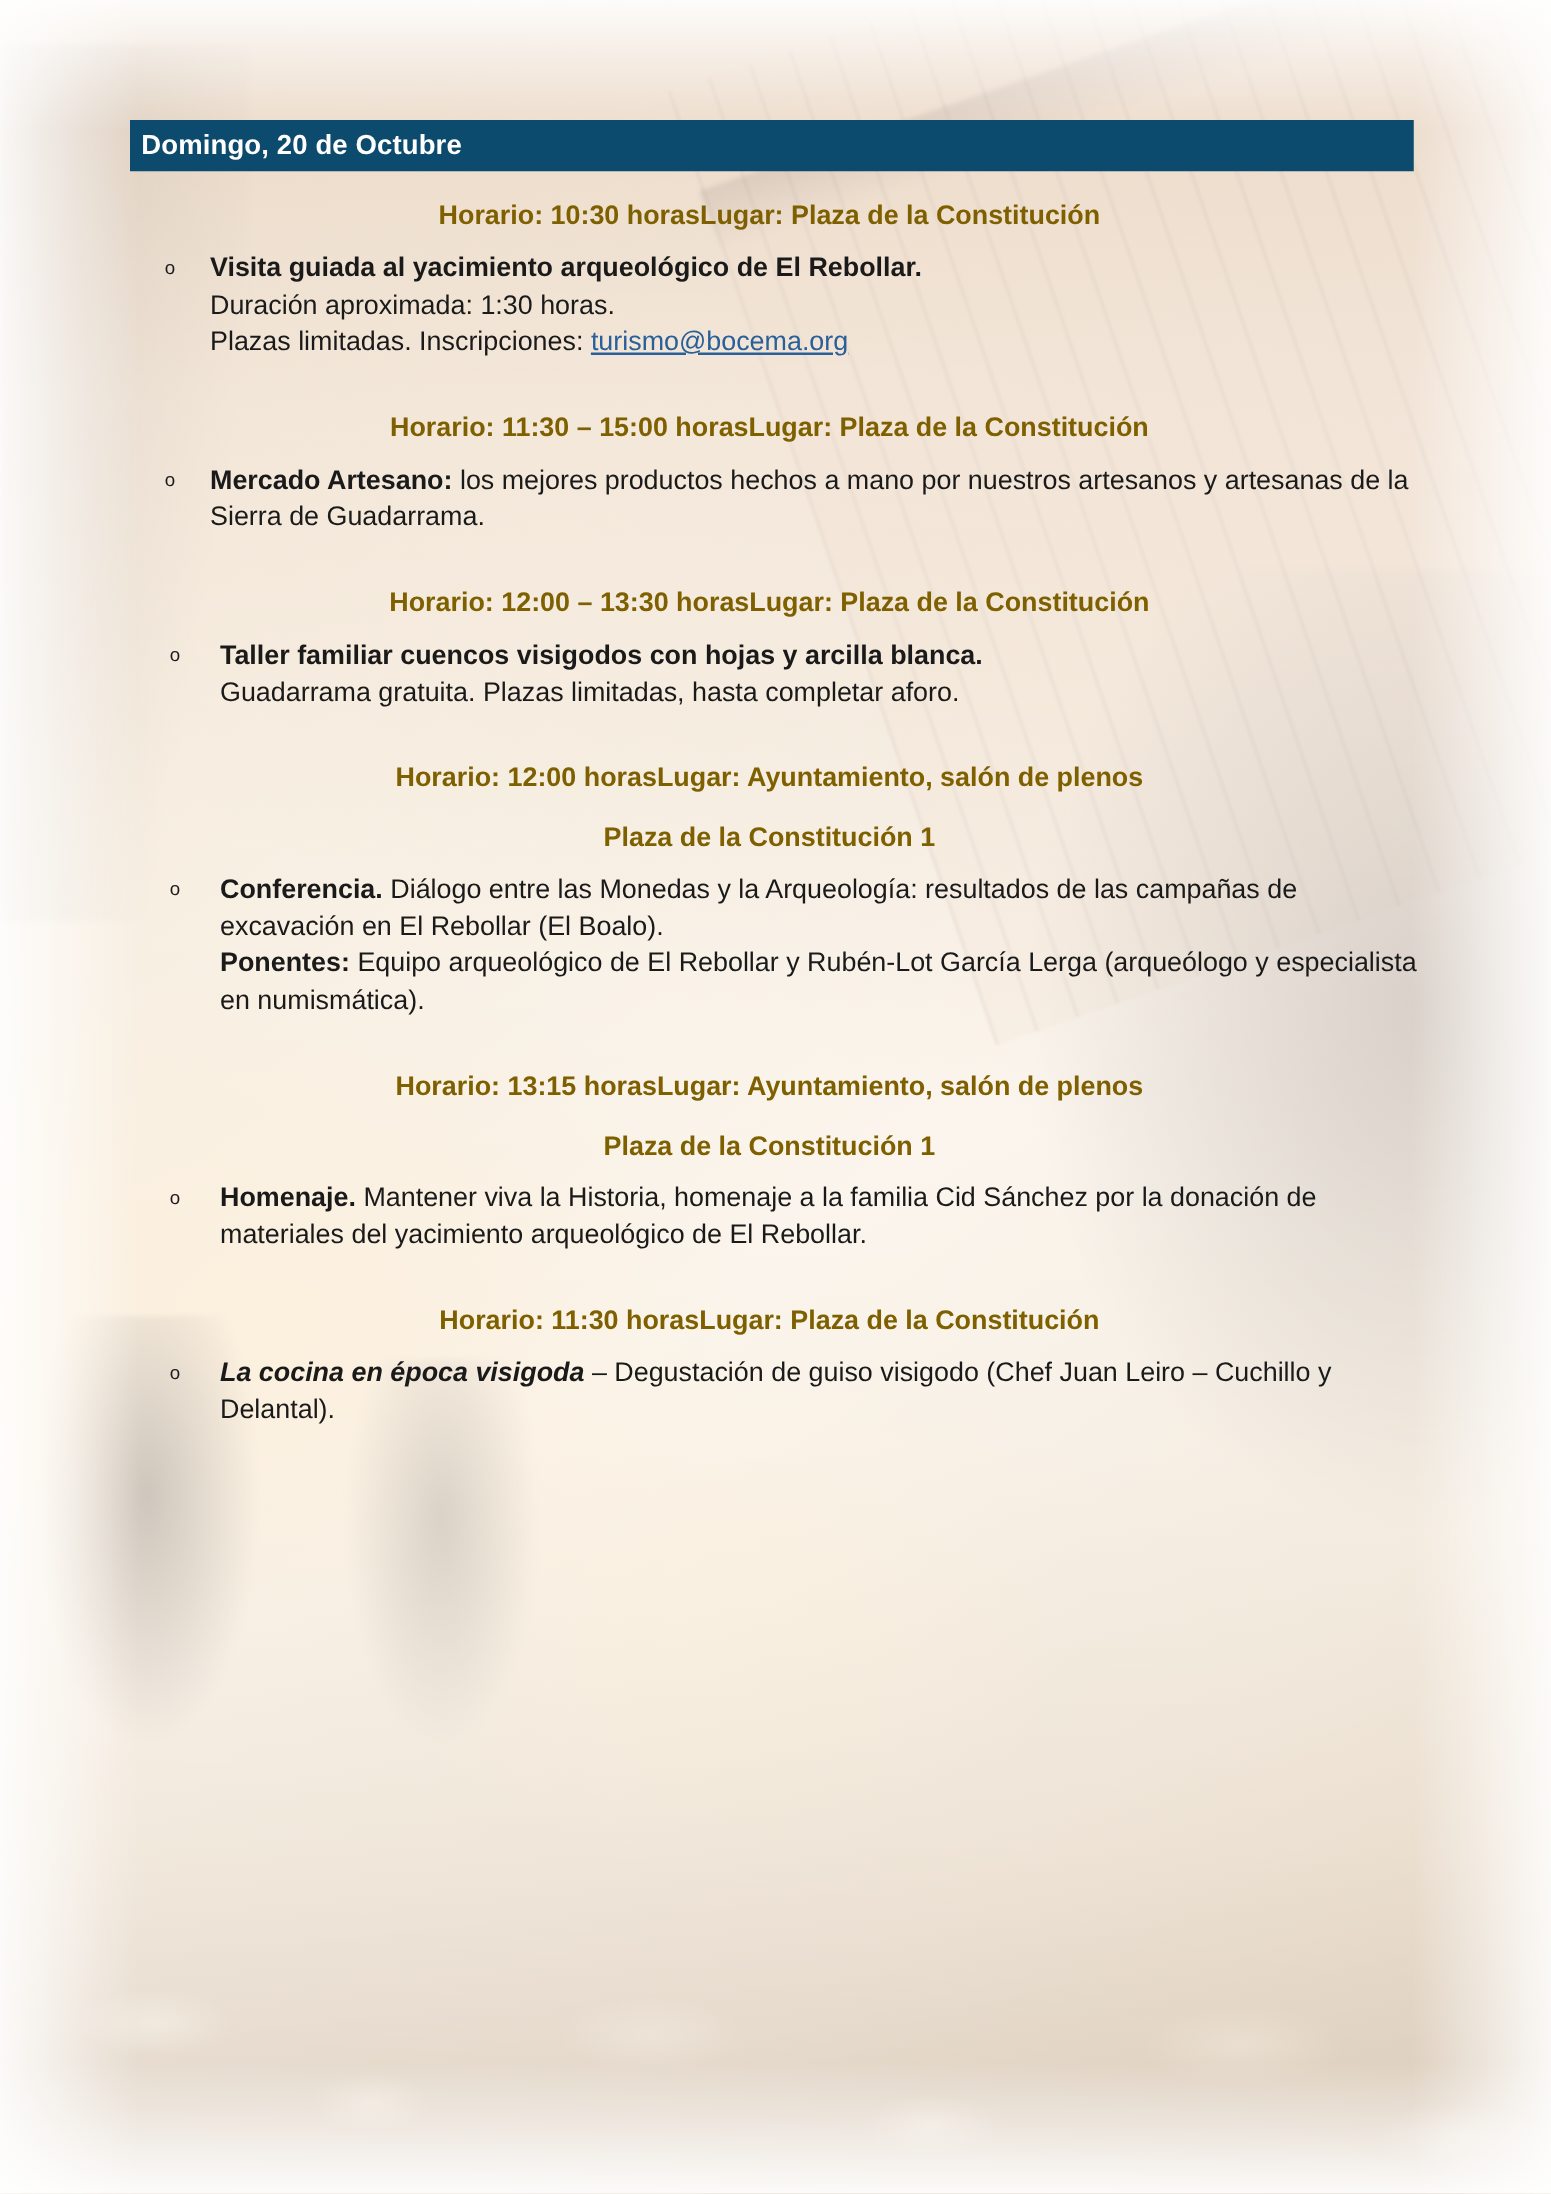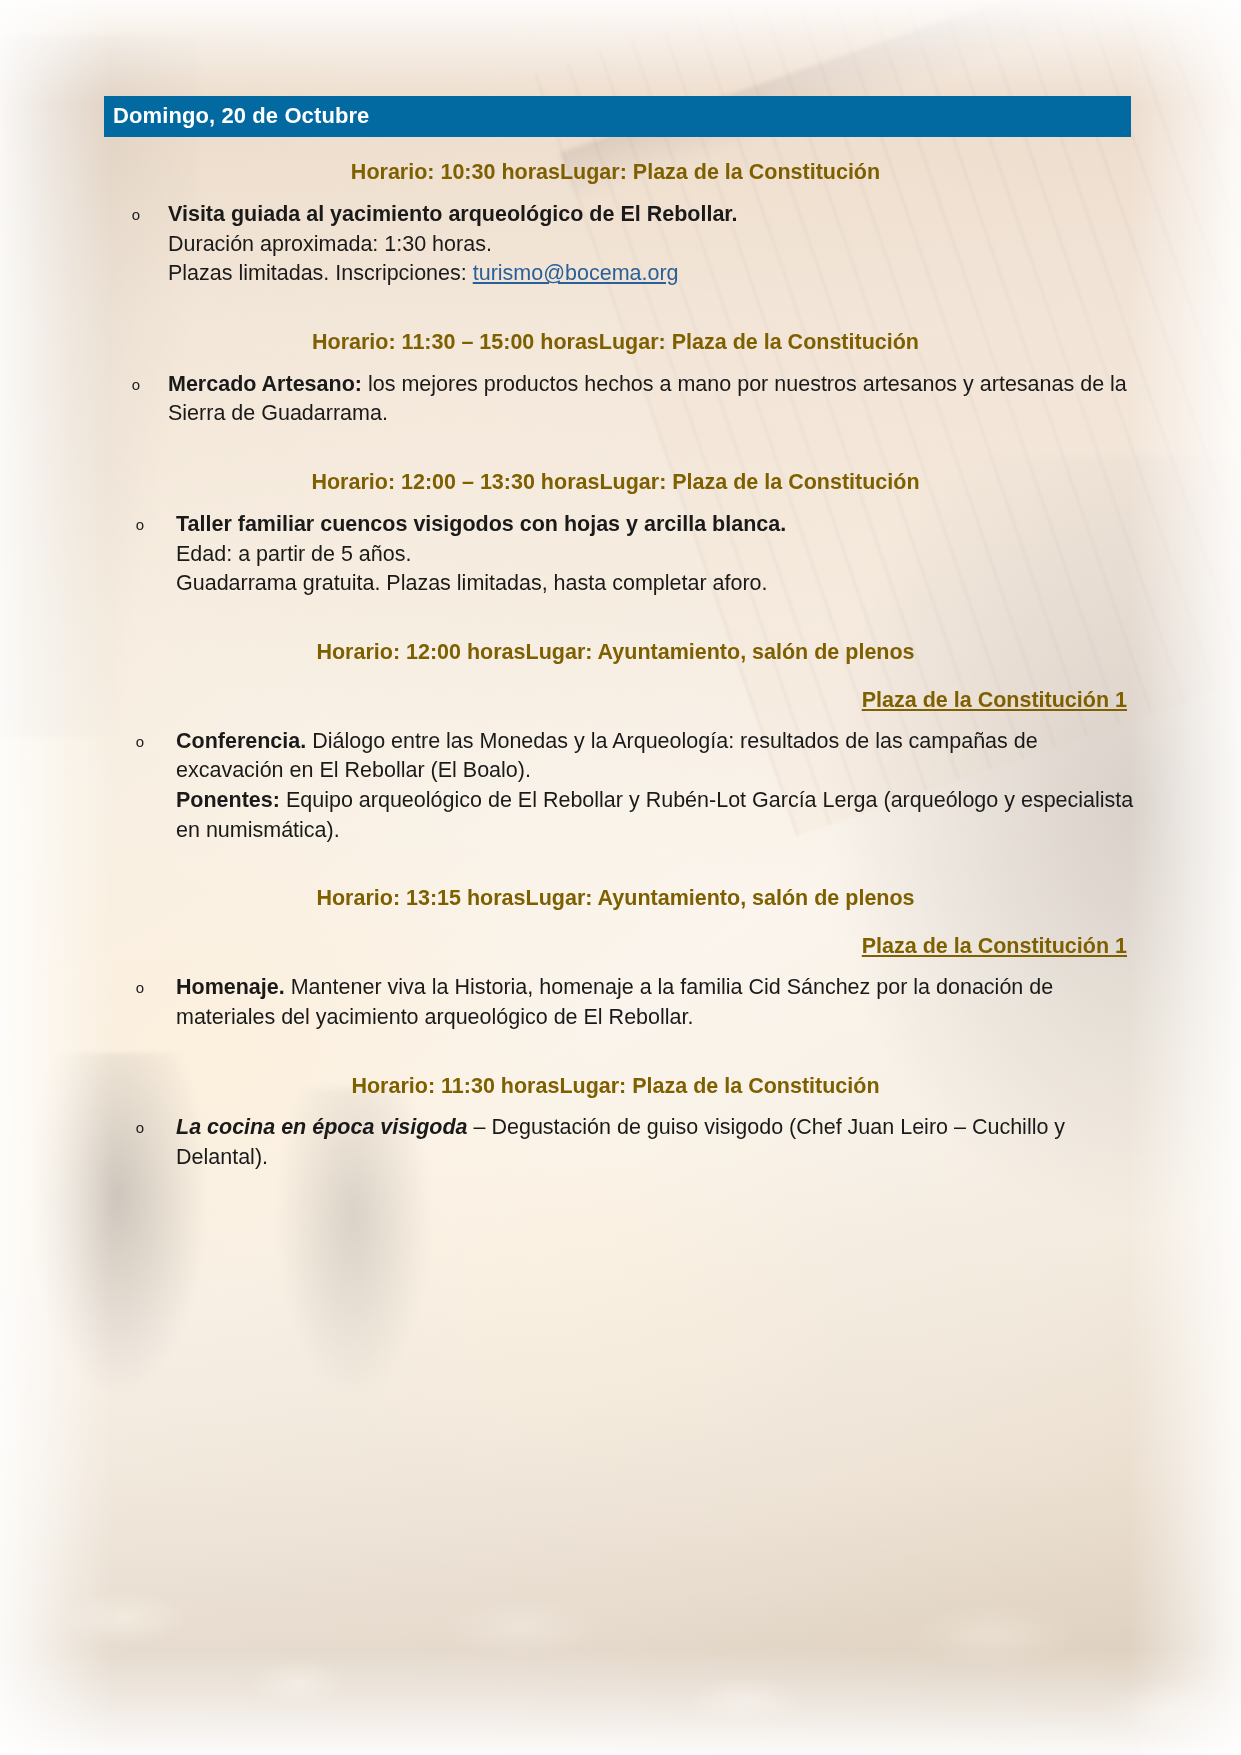--- a/index.html
+++ b/index.html
@@ -135,21 +135,21 @@
     inset: 0;
   }
   .content {
     position: absolute;
     left: 104px;
     top: 96px;
     width: 1030px;
   }
 
   .day-banner {
-    background: #0369a1;
+    background: #0c4a6e;
     color: #ffffff;
     font-weight: bold;
     font-size: 22px;
     line-height: 1;
     padding: 9px 0 10px 9px;
     letter-spacing: .1px;
     width: 1027px;
     box-sizing: border-box;
   }
 
@@ -167,24 +167,23 @@
     font-size: 21.5px;
     line-height: 1.25;
   }
   .row-head .time { white-space: nowrap; }
   .row-head .place { white-space: nowrap; padding-right: 7px;}
 
   .place-second {
     color: #7f6000;
     font-weight: bold;
     font-size: 21.5px;
-    text-align: right;
+    text-align: center;
     padding-right: 7px;
     margin-top: 22px;
-    text-decoration: underline;
   }
 
   .item {
     display: flex;
     margin-top: 14px;
     font-size: 21.5px;
     line-height: 1.38;
     color: #1a1a1a;
   }
   .item .marker {
@@ -258,21 +257,20 @@
 
     <div class="block gap-lg">
       <div class="row-head">
         <span class="time">Horario: 12:00 – 13:30 horas</span>
         <span class="place">Lugar: Plaza de la Constitución</span>
       </div>
       <div class="item">
         <span class="marker wide">o</span>
         <span class="body">
           <span class="line"><b class="strong">Taller familiar cuencos visigodos con hojas y arcilla blanca.</b></span>
-          <span class="line">Edad: a partir de 5 años.</span>
           <span class="line">Guadarrama gratuita. Plazas limitadas, hasta completar aforo.</span>
         </span>
       </div>
     </div>
 
     <div class="block gap-lg">
       <div class="row-head">
         <span class="time">Horario: 12:00 horas</span>
         <span class="place">Lugar: Ayuntamiento, salón de plenos</span>
       </div>

